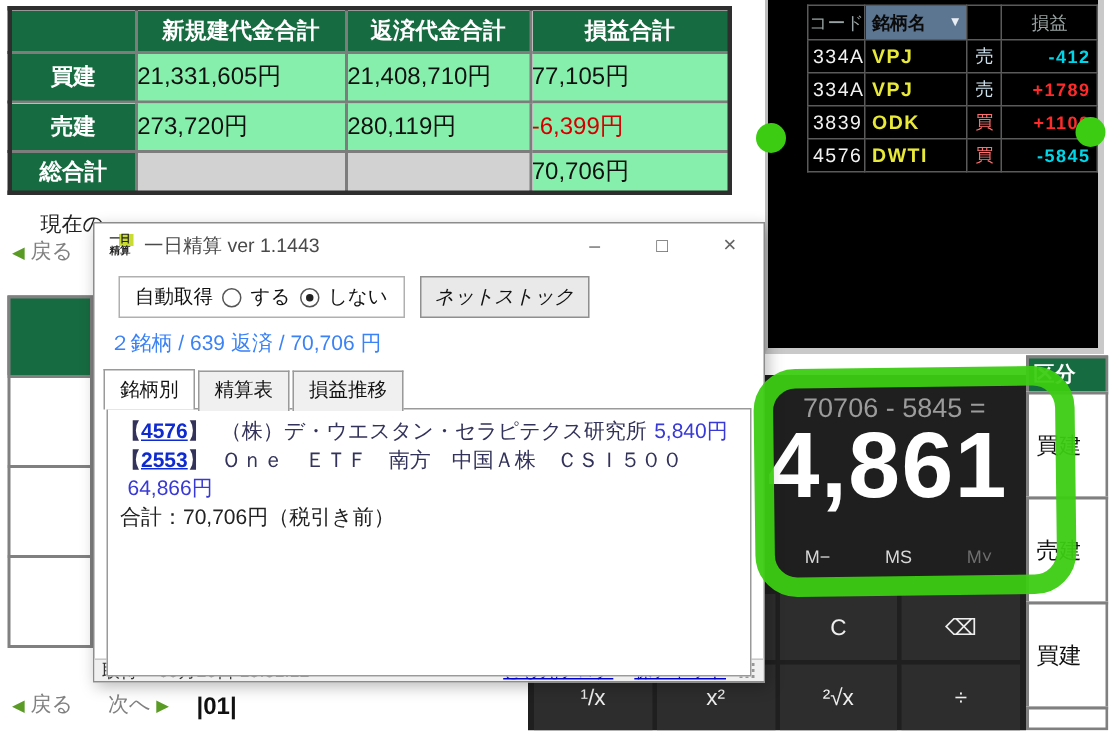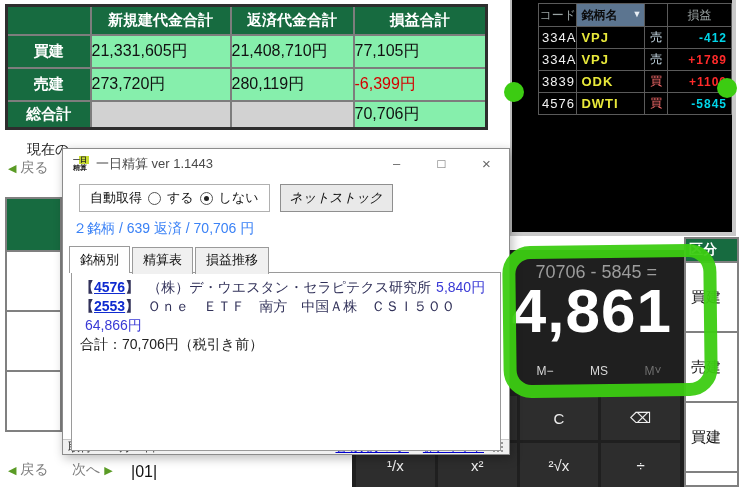--- a/index.html
+++ b/index.html
@@ -37,21 +37,21 @@
   .pos-tbl td.pl[data-color="red"]  { color:#ff2a2a; }
 
   
   .cur-text { left:27px; top:141px; font-size:14px; color:#222; z-index:1; }
   .nav { font-size:14px; color:#808080; z-index:1; }
   .nav .tri { color:#5a9b25; font-size:11px; }
   .bg-cell { position:absolute; background:#fff; border:2px solid #808080; z-index:1; }
   .bg-cell.green { background:#176b40; }
   .rcell { display:flex; align-items:center; padding-left:5px; font-size:15px; color:#111; }
   .rhead { color:#fff; font-weight:bold; font-size:14px; display:flex; align-items:center; padding-left:3px; }
-  .page-ind { left:131px; top:463px; font-size:16px; font-weight:normal; color:#111; z-index:1; }
+  .page-ind { left:131px; top:463px; font-size:16px; font-weight:bold; color:#111; z-index:1; }
 
   
   .calc { left:352px; top:250px; width:332px; height:240px; background:#1f1f1f; z-index:5; }
   .calc-expr { padding:12px 27px 0 0; height:32px; text-align:right; color:#9c9c9c; font-size:18px; }
   .calc-result { height:62px; text-align:right; color:#fff; font-size:62px; font-weight:bold; line-height:58px; padding-right:12px; letter-spacing:1px; }
   .calc-mem { display:flex; margin-top:14px; height:30px; padding:0 4px; }
   .calc-mem .m { flex:1; text-align:center; font-size:12px; color:#d8d8d8; line-height:26px; }
   .calc-mem .m.dim { color:#6f6f6f; }
   .calc-keys { display:grid; grid-template-columns:repeat(4,1fr); gap:3px; padding:0 4px; margin-top:8px; }
   .key { background:#2d2d2d; height:44px; color:#eee; font-size:15px; display:flex; align-items:center; justify-content:center; }

